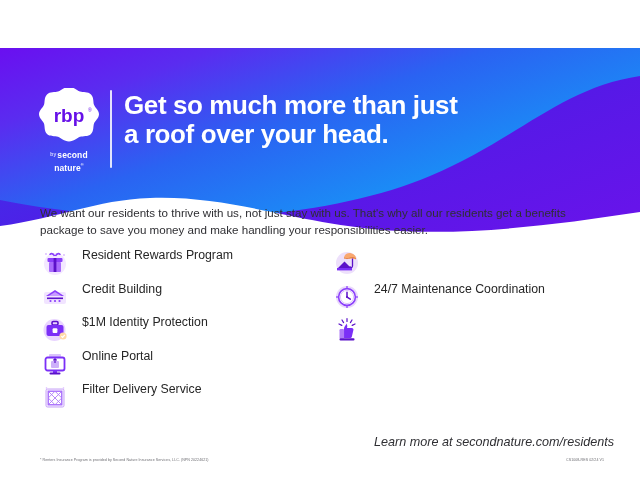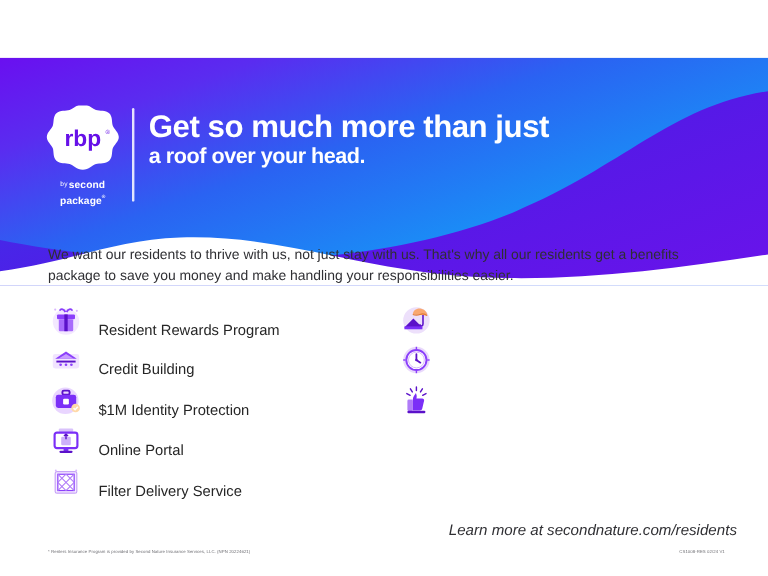--- a/index.html
+++ b/index.html
@@ -43,36 +43,36 @@
   .divider-line{
     position:absolute; left:110px; top:42px;
     width:1.5px; height:78px; background:rgba(255,255,255,.85); border-radius:1px;
   }
 
   .headline{
     position:absolute; left:124px; top:43px;
     color:#ffffff; line-height:1.12; letter-spacing:-0.4px;
   }
   .headline .l1{ font-size:26px; font-weight:700; display:block; }
-  .headline .l2{ font-size:18px; font-weight:700; display:block; }
+  .headline .l2{ font-size:26px; font-weight:700; display:block; }
 
   
   .intro{
     position:absolute; left:40px; top:204px; width:555px;
     font-size:11.6px; line-height:17px; color:#2f2f33; font-weight:400;
   }
 
   
   .cols{ position:absolute; left:0; top:248px; width:640px; }
   .col{ position:absolute; top:0; }
   .col-left{ left:40px; width:290px; }
   .col-right{ left:332px; width:300px; }
 
   .benefit{
-    display:flex; align-items:flex-end; height:33.5px;
+    display:flex; align-items:flex-start; height:33.5px;
   }
   .benefit .ico{
     width:30px; height:30px; flex:0 0 30px;
     display:flex; align-items:center; justify-content:center;
   }
   .benefit .lbl{
     margin-left:12px; font-size:12.3px; color:#262626; font-weight:400;
     white-space:nowrap;
   }
 
@@ -136,21 +136,21 @@
                    C57,24 61,27 61,31 C61,35 57,38 56,41 C55,44 56,49 53,52
                    C50,55 45,54 42,55 C39,56 36,60 31,60 C26,60 23,56 20,55
                    C17,54 12,55 9,52 C6,49 7,44 6,41 C5,38 1,35 1,31
                    C1,27 5,24 6,21 C7,18 6,13 9,10 C12,7 17,8 20,7 C23,6 26,2 31,2 Z" transform="translate(0,-3) scale(1,0.94)" fill="#ffffff"></path>
           <text x="31" y="34" text-anchor="middle" font-family="Liberation Sans, sans-serif" font-size="19" font-weight="700" fill="#6610e8">rbp</text>
           <text x="50" y="24" font-family="Liberation Sans, sans-serif" font-size="5" fill="#6610e8">®</text>
         </svg>
       </div>
       <div class="logo-sub">
         <span class="by">by</span><span>second</span><br>
-        <span>package</span><span class="reg">®</span>
+        <span>nature</span><span class="reg">®</span>
       </div>
     </div>
 
     <div class="divider-line"></div>
 
     <div class="headline">
       <span class="l1">Get so much more than just</span>
       <span class="l2">a roof over your head.</span>
     </div>
   </div>
@@ -257,20 +257,21 @@
           <circle cx="14" cy="14" r="8.4" fill="#ffffff" stroke="#8b3ffb" stroke-width="1.6"></circle>
           <circle cx="14" cy="14" r="6.6" fill="none" stroke="#d3b6f8" stroke-width="0.8"></circle>
           <path d="M14 9.2 L14 14 L17.3 16.2" stroke="#5b11c9" stroke-width="1.5" fill="none" stroke-linecap="round"></path>
           <circle cx="14" cy="14" r="1" fill="#5b11c9"></circle>
           <rect x="13.4" y="3" width="1.2" height="2" fill="#8b3ffb"></rect>
           <rect x="13.4" y="23" width="1.2" height="2" fill="#8b3ffb"></rect>
           <rect x="3" y="13.4" width="2" height="1.2" fill="#8b3ffb"></rect>
           <rect x="23" y="13.4" width="2" height="1.2" fill="#8b3ffb"></rect>
         </svg>
       </span>
+      <span class="lbl">24/7 Maintenance Coordination</span>
     </div>
 
     <div class="benefit">
       <span class="ico">
         <svg width="28" height="28" viewBox="0 0 28 28">
           <path d="M14 2.5 L14 5.5 M9 4 L10.6 6.6 M19 4 L17.4 6.6 M6 8 L8.8 9.4 M22 8 L19.2 9.4" stroke="#5b11c9" stroke-width="1.2" fill="none" stroke-linecap="round"></path>
           <path d="M11 13 C11 10.5 13 9 13.6 7.5 C14.2 9.2 14.6 10.4 14 12 L18.8 12 C20 12 20.7 13 20.4 14 L18.9 20.4 C18.7 21.4 17.9 22 17 22 L11 22 Z" fill="#7b2ff7"></path>
           <rect x="6.5" y="13" width="4.6" height="9.6" rx="1.2" fill="#b07cf8"></rect>
           <rect x="6.5" y="22.2" width="15" height="2.2" rx="1" fill="#5b11c9"></rect>
         </svg>

